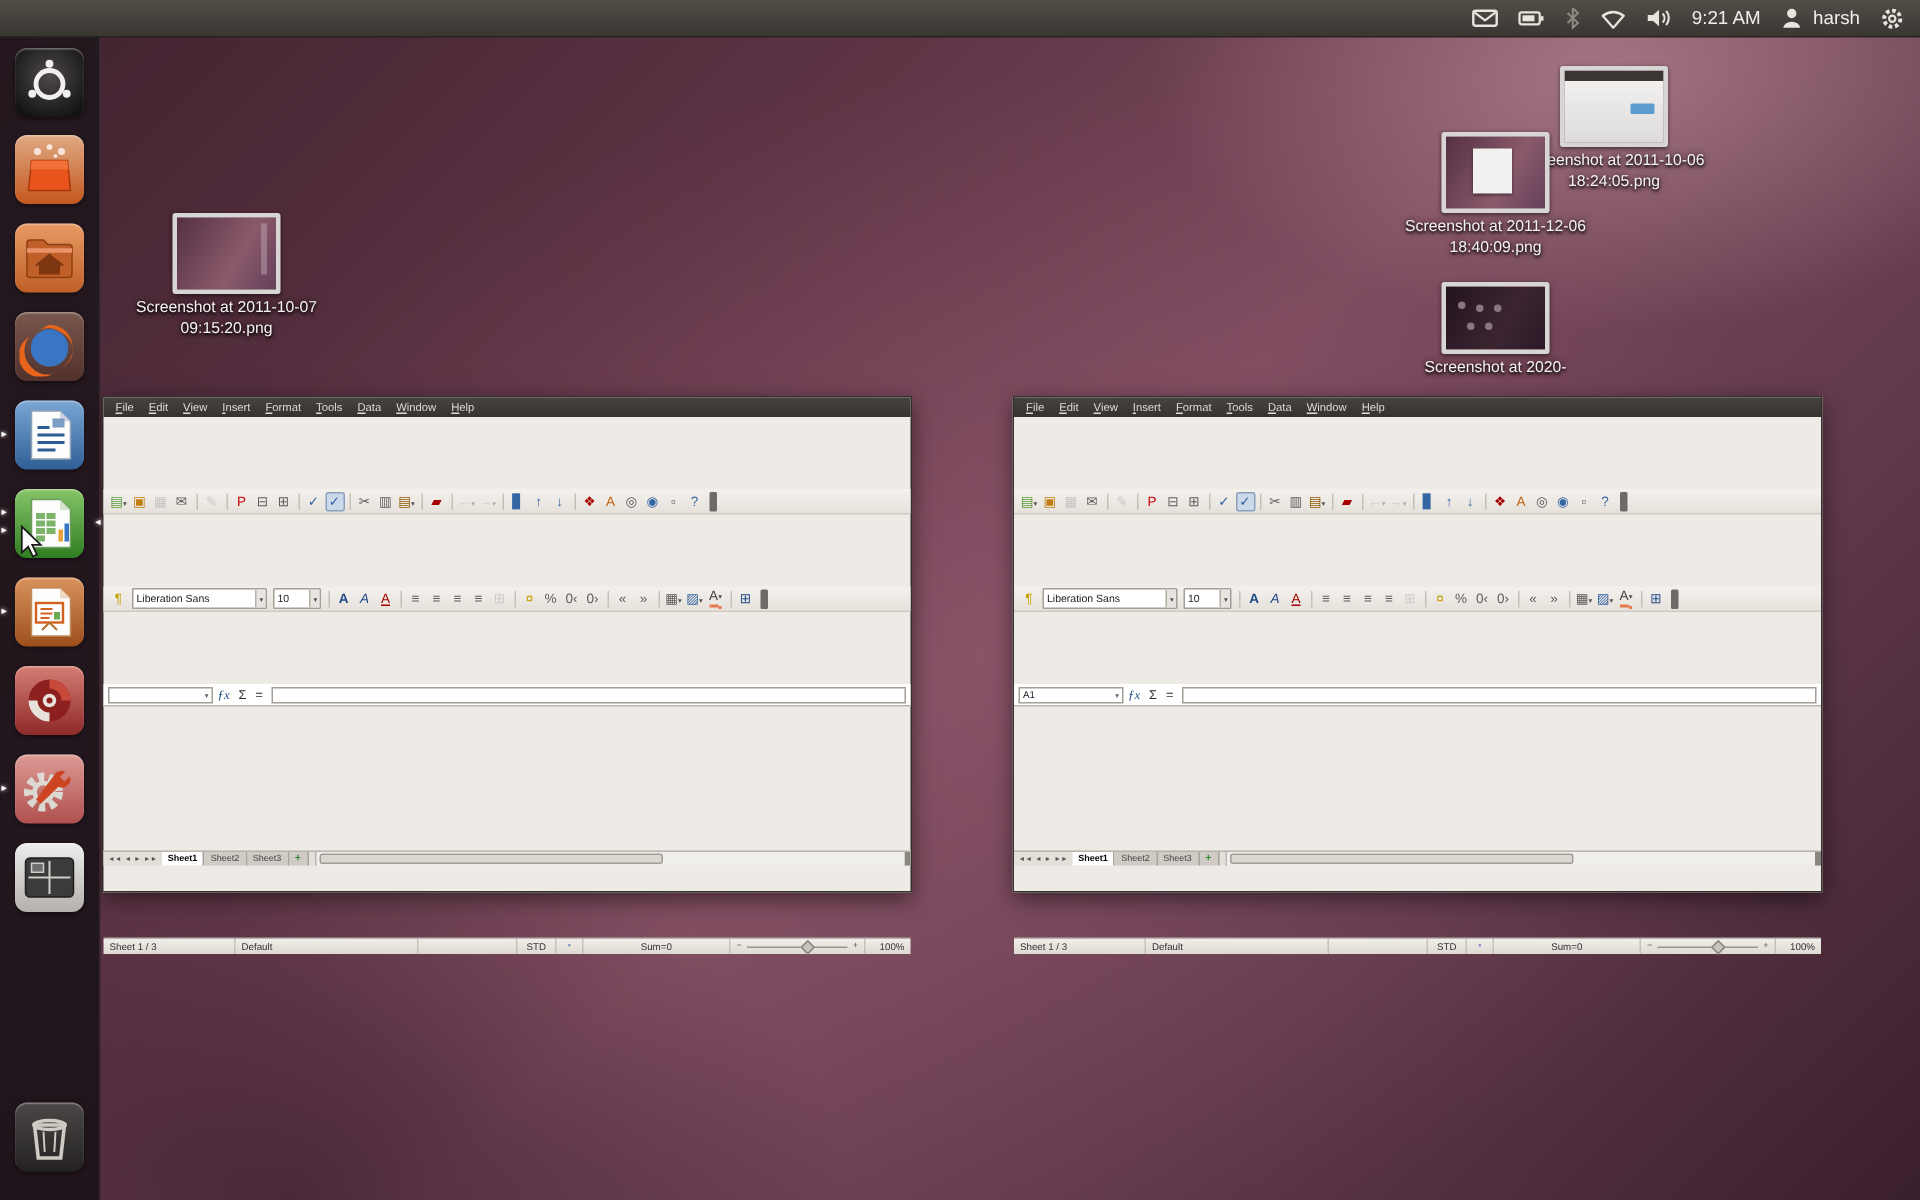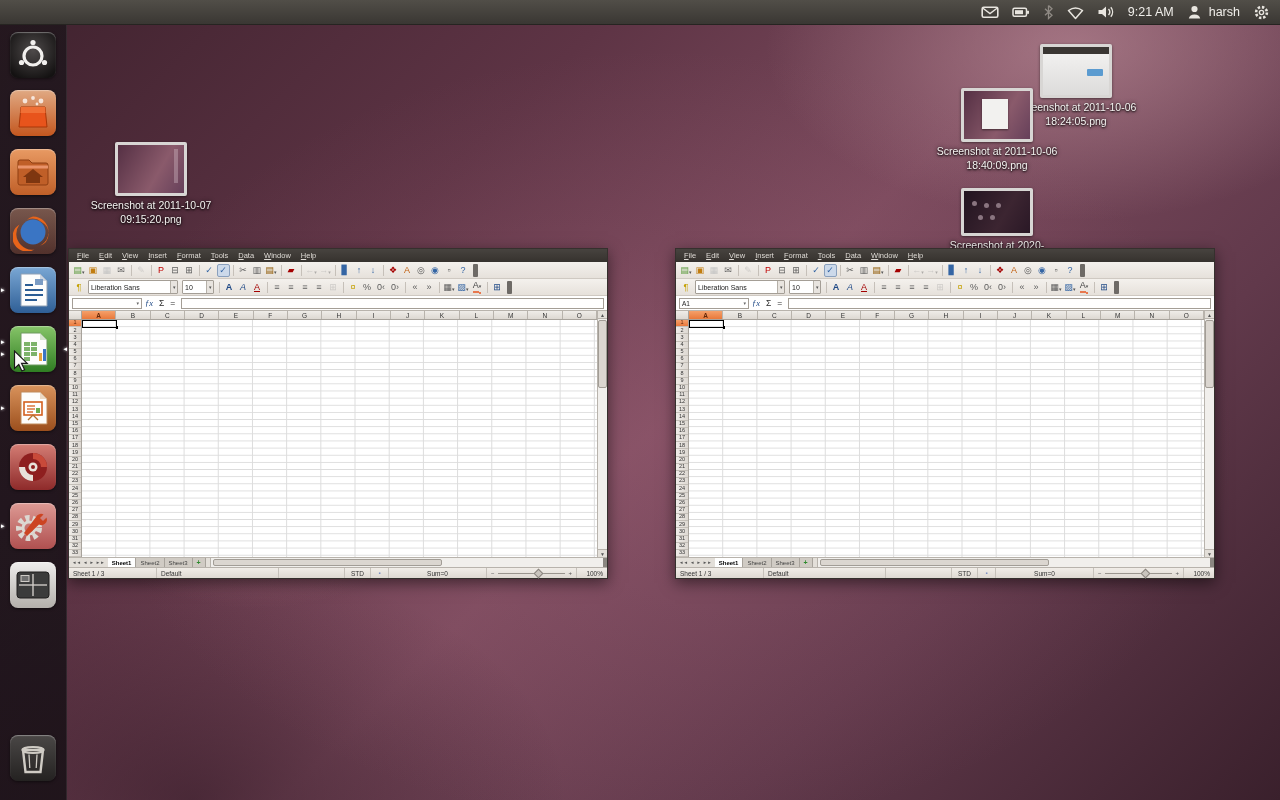--- a/index.html
+++ b/index.html
@@ -62,23 +62,23 @@
   .mini-btn{position:absolute;right:6px;top:22px;width:16px;height:7px;background:#5b9bd0;border-radius:1px;}
   .mini-doc{position:absolute;left:18px;top:8px;width:26px;height:30px;background:#f2f1ef;
     box-shadow:0 1px 2px rgba(0,0,0,.5);}
   .t-dark{background:linear-gradient(120deg,#221420,#3c2531 60%,#2a1826);}
   .mini-dots::before{content:"";position:absolute;left:8px;top:10px;width:5px;height:5px;border-radius:50%;
     background:#8a7580;box-shadow:12px 2px 0 #8a7580, 24px 2px 0 #8a7580, 6px 14px 0 #8a7580, 18px 14px 0 #8a7580;}
   .dlabel{margin-top:3px;font-size:10.5px;line-height:1.3;color:#f5f3f1;text-align:center;
     text-shadow:0 1px 2px #000,0 0 4px rgba(0,0,0,.8);}
 
   
-  .calc-window{position:absolute;top:248px;width:538px;height:329px;z-index:3;
+  .calc-window{position:absolute;top:264px;width:538px;height:329px;z-index:3;
     background:#eeeae5;border:1px solid #35302d;box-shadow:0 4px 14px rgba(0,0,0,.5);
-    display:flex;flex-direction:column;box-sizing:content-box;}
+    display:flex;flex-direction:column;box-sizing:content-box;gap:48px;}
   .win-0{left:68px;}.win-1{left:675px;}
 
   .menubar{height:13px;background:linear-gradient(#47433f,#36322e);display:flex;
     align-items:center;padding:0 3px;flex:0 0 auto;}
   .menu-item{font-size:7.5px;color:#dedad5;padding:0 5px;line-height:13px;}
   .menu-item u{text-decoration:underline;}
 
   .tb{height:17px;flex:0 0 auto;background:linear-gradient(#f4f1ed,#e6e1db);
     border-bottom:1px solid #cfc9c2;display:flex;align-items:center;padding:0 3px;box-sizing:border-box;}
   .tbtn{min-width:13px;height:13px;display:flex;align-items:center;justify-content:center;
@@ -348,21 +348,21 @@
     <span class="dthumb t-light">
         <span class="mini-titlebar"></span>
         <span class="mini-btn"></span>
       </span>
     <span class="dlabel">Screenshot at 2011-10-06 18:24:05.png</span>
   </div>
   <div class="dicon" style="left:930px;top:88px;z-index:2">
     <span class="dthumb t-purple">
         <span class="mini-doc"></span>
       </span>
-    <span class="dlabel">Screenshot at 2011-10-06 18:40:09.png</span>
+    <span class="dlabel">Screenshot at 2011-12-06 18:40:09.png</span>
   </div>
   <div class="dicon" style="left:930px;top:188px;z-index:1">
     <span class="dthumb t-dark mini-dots" style="height:42px"></span>
     <span class="dlabel">Screenshot at 2020-</span>
   </div>
 
   <div id="windows-container">
       <div class="calc-window win-0">
     <div class="menubar">
           <span class="menu-item"><u>F</u>ile</span>

